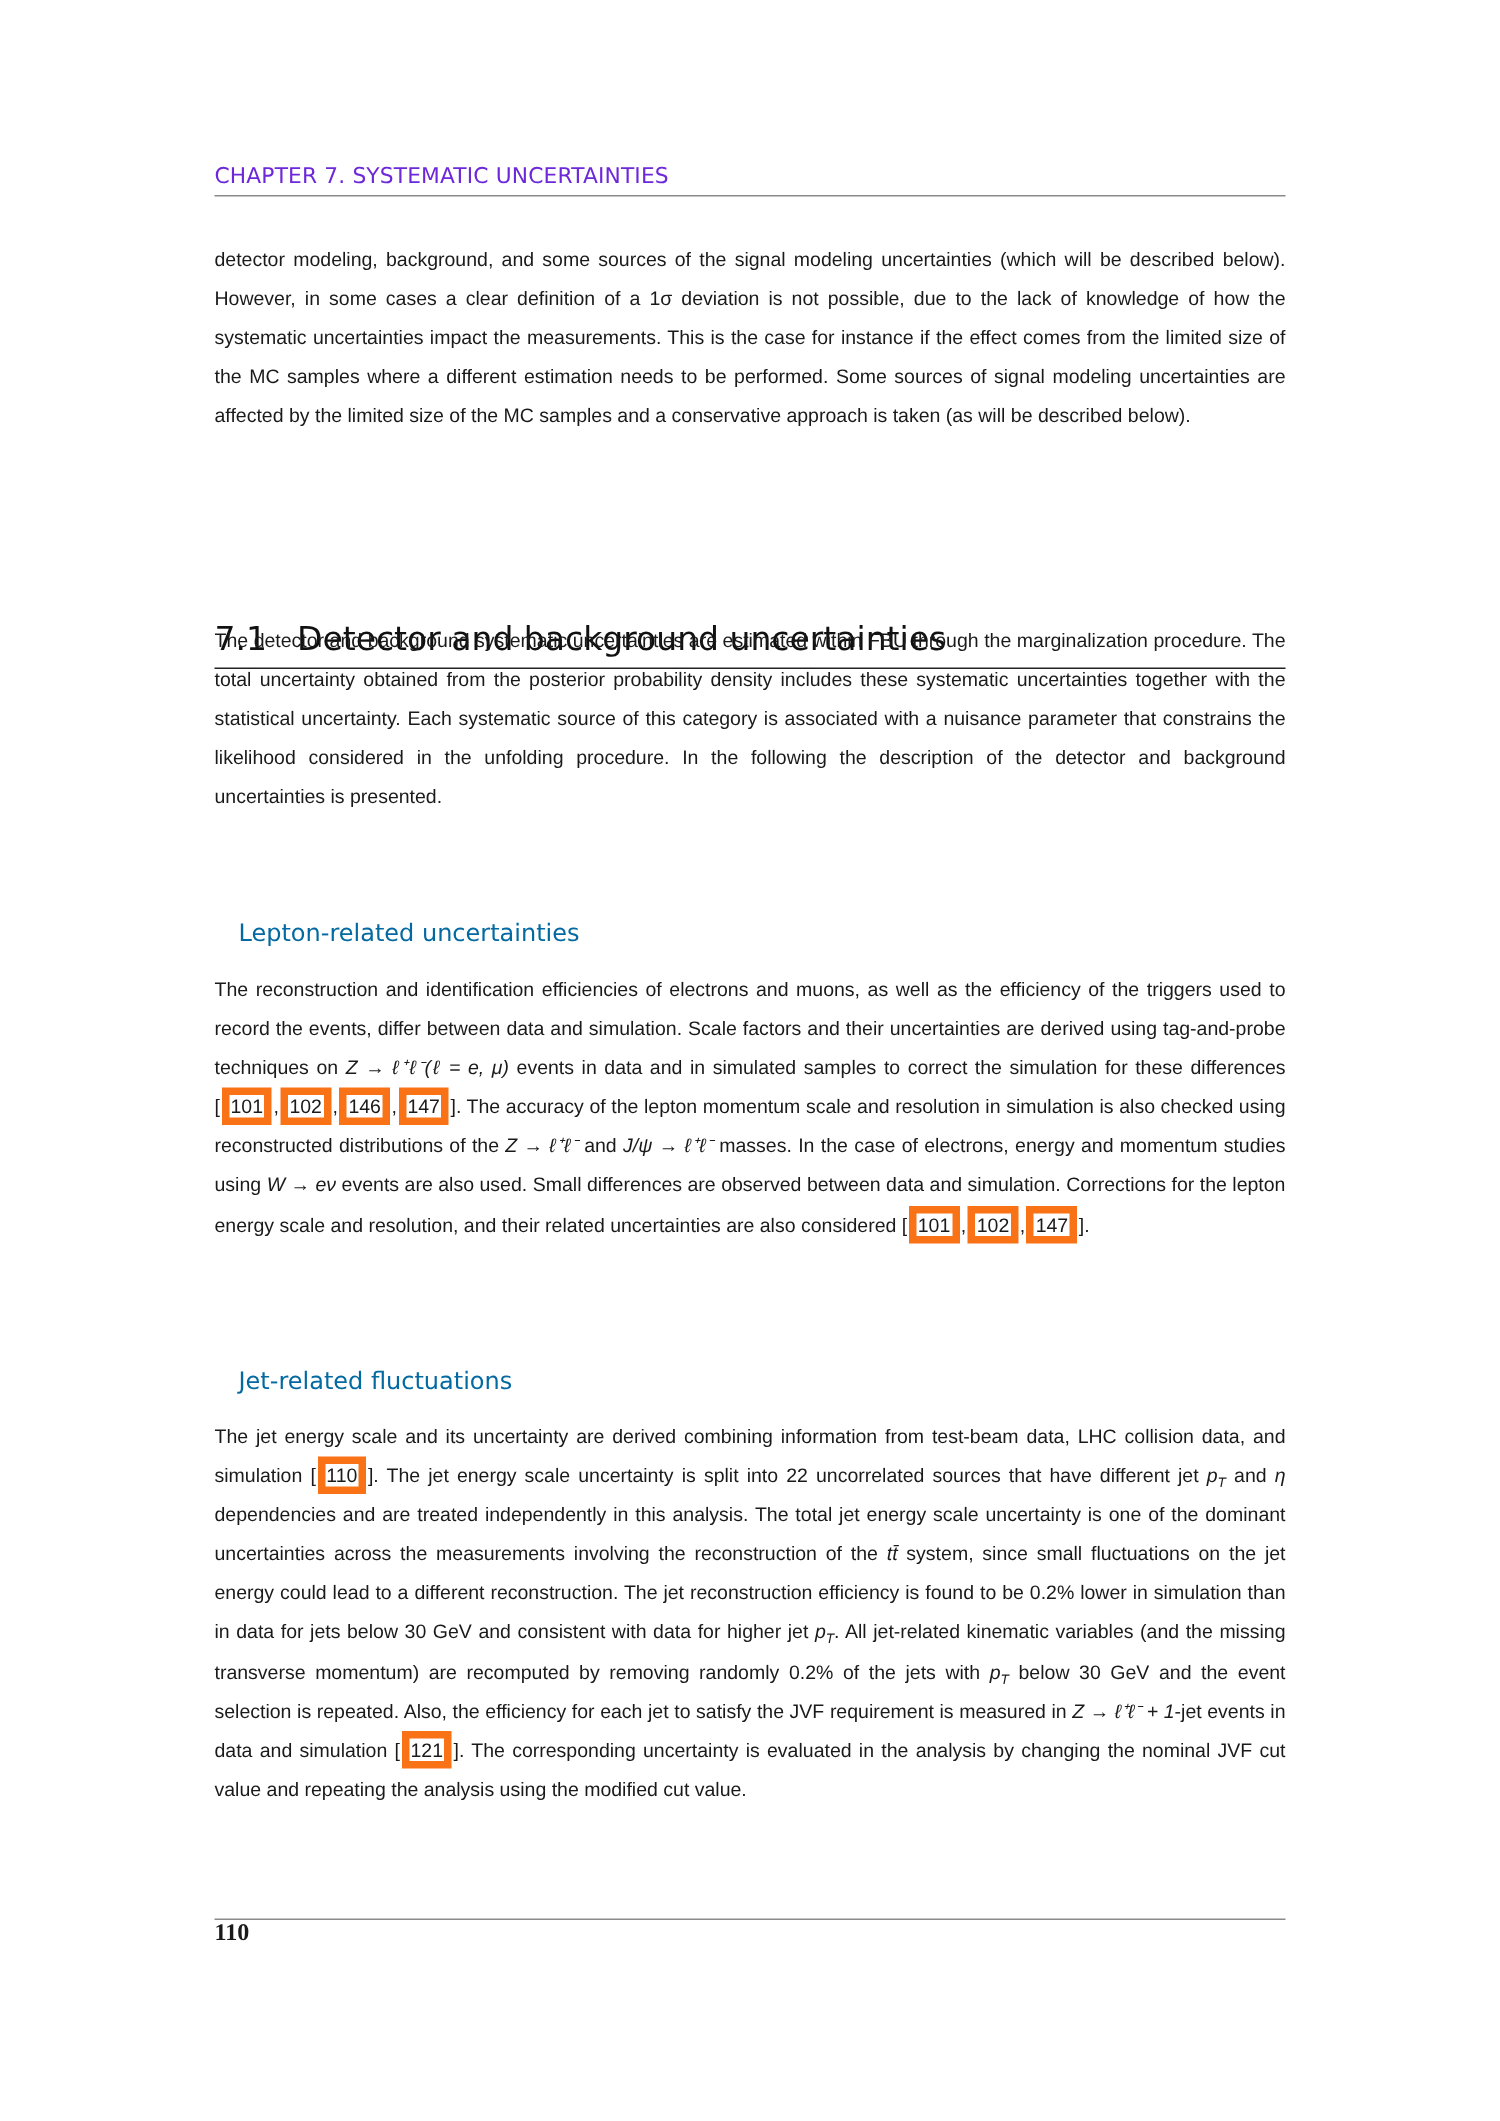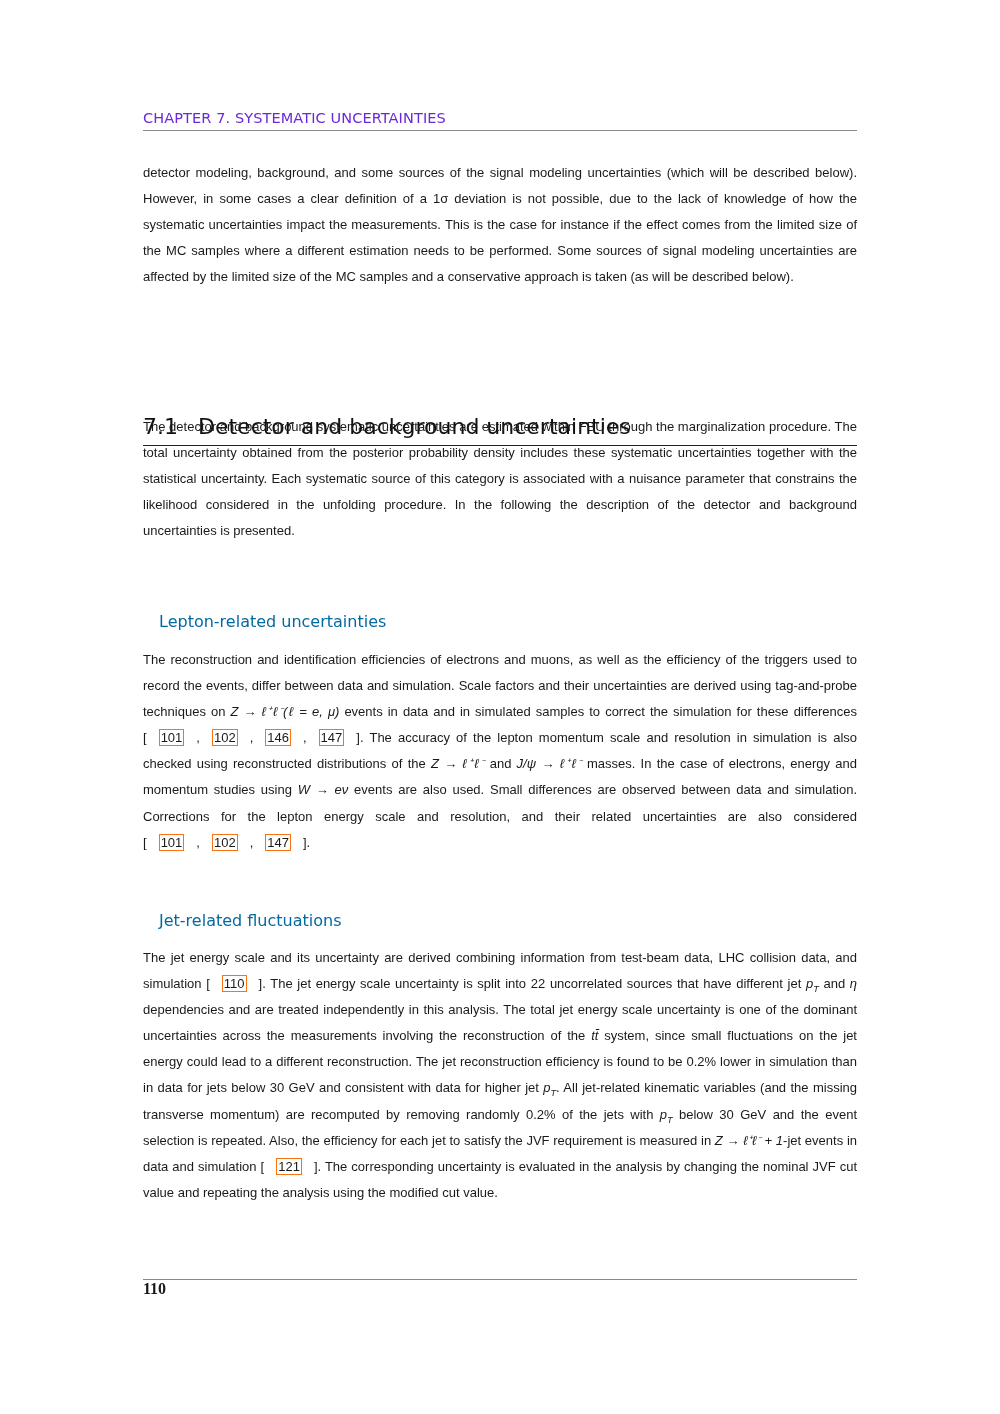--- a/index.html
+++ b/index.html
@@ -22,21 +22,21 @@
   }
   .section-title .num { display: inline-block; width: 55px; }
   .p2 { position: absolute; top: 414px; left: 0; width: 714px; }
   .subsec { position: absolute; left: 16px; font-family: "DejaVu Sans", sans-serif; font-size: 16px; color: #0369a1; }
   .sub1 { top: 612px; }
   .p3 { position: absolute; top: 647px; left: 0; width: 714px; }
   .sub2 { top: 911px; }
   .p4 { position: absolute; top: 945px; left: 0; width: 714px; }
   .footer-rule { position: absolute; top: 1279px; left: 0; width: 714px; border-top: 1px solid #8a8a8a; }
   .page-number { position: absolute; top: 1280px; left: 0; font-family: "Liberation Serif", serif; font-weight: bold; font-size: 16px; }
-  .cite { border: 1px solid #f97316; padding: 0 1px; margin: 0 12px; }
+  .cite { border: 5px solid #f97316; padding: 0 1px; margin: 0 1px; }
   .m { font-style: italic; }
   sub, sup { font-size: 70%; line-height: 0; }
 </style>
 </head>
 <body>
 
 <div class="page">
   <div class="running-head">CHAPTER 7.  SYSTEMATIC UNCERTAINTIES</div>
 
   <p class="body-text p1">detector modeling, background, and some sources of the signal modeling uncertainties (which will be described below). However, in some cases a clear definition of a 1σ deviation is not possible, due to the lack of knowledge of how the systematic uncertainties impact the measurements. This is the case for instance if the effect comes from the limited size of the MC samples where a different estimation needs to be performed. Some sources of signal modeling uncertainties are affected by the limited size of the MC samples and a conservative approach is taken (as will be described below).</p>

